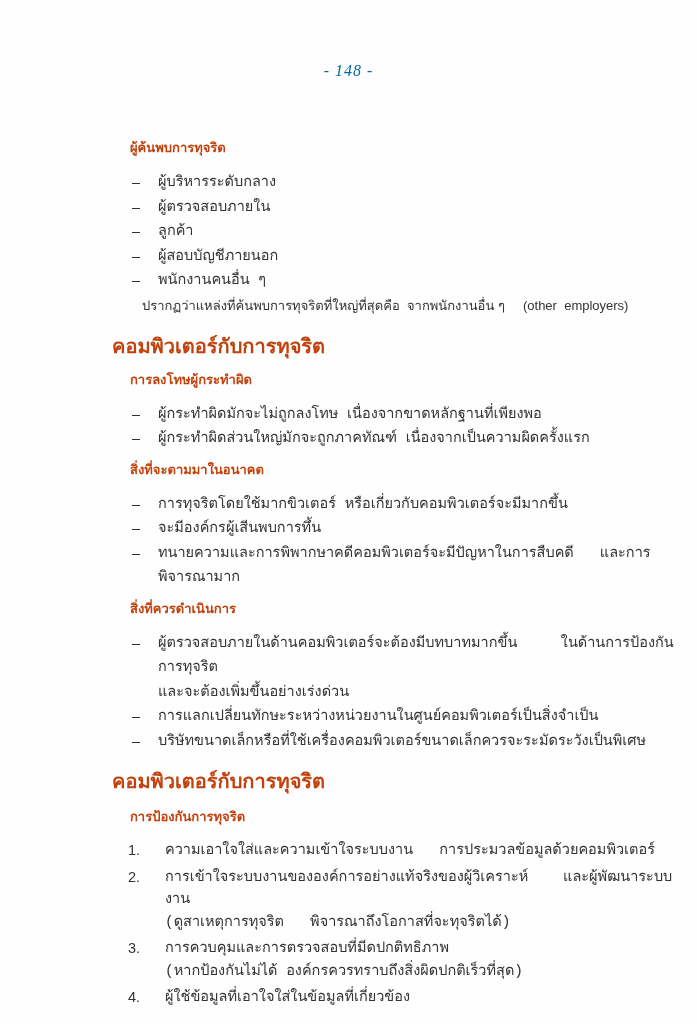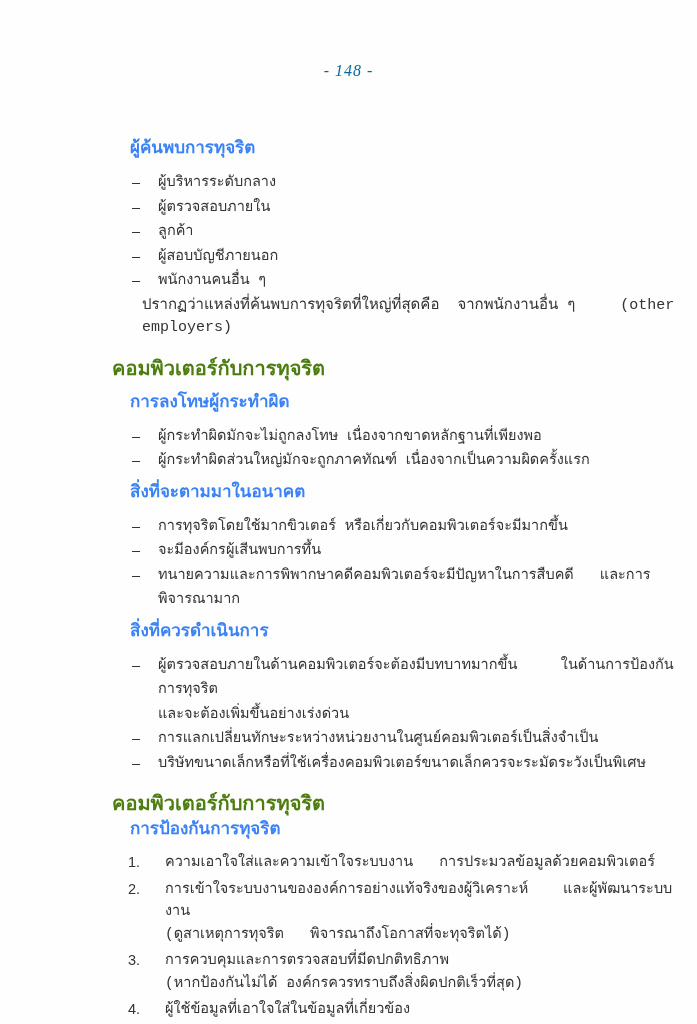--- a/index.html
+++ b/index.html
@@ -25,58 +25,57 @@
     letter-spacing: 1px;
     color: #0369a1;
   }
   .content { position: absolute; inset: 0; }
 
   .h-big {
     margin: 0 0 0 112px;
     font-size: 20px;
     font-weight: bold;
     line-height: 27px;
-    color: #4d7c0f;
+    color: #c2410c;
   }
   .h-sub {
     margin: 0 0 0 130px;
-    font-size: 17px;
+    font-size: 13px;
     font-weight: bold;
     line-height: 23px;
-    color: #3b82f6;
+    color: #c2410c;
   }
   .h-first { margin-top: 136px; }
   .mt-big1  { margin-top: 16px; }
   .mt-sub   { margin-top: 8px; }
   .mt-sub2  { margin-top: 7px; }
   .mt-big2  { margin-top: 15px; }
-  .mt-sub3  { margin-top: 0; }
+  .mt-sub3  { margin-top: 10px; }
 
   .dash-list, .num-list {
     list-style: none;
     margin: 11px 0 0 0;
     padding: 0 20px 0 0;
     font-size: 14.5px;
     line-height: 24.5px;
     color: #333;
   }
   .dash-list li { display: flex; align-items: flex-start; margin-left: 132px; }
   .dash-list .marker { flex: 0 0 26px; }
   .num-list  { line-height: 22.5px; }
   .num-list li { display: flex; align-items: flex-start; margin-left: 128px; margin-bottom: 4px; }
   .num-list .marker { flex: 0 0 37px; }
   .txt { flex: 1 1 auto; font-family: Liberation Mono, monospace; }
   .prewrap { white-space: pre-wrap; }
 
   .note {
     margin: 2px 20px 0 142px;
-    font-size: 15px;
+    font-size: 13px;
     line-height: 22px;
     color: #333;
-    font-family: Liberation Mono, monospace;
   }
 </style>
 </head>
 <body>
 
 <div class="page">
   <div class="page-number">- 148 -</div>
 
   <div class="content">
 

